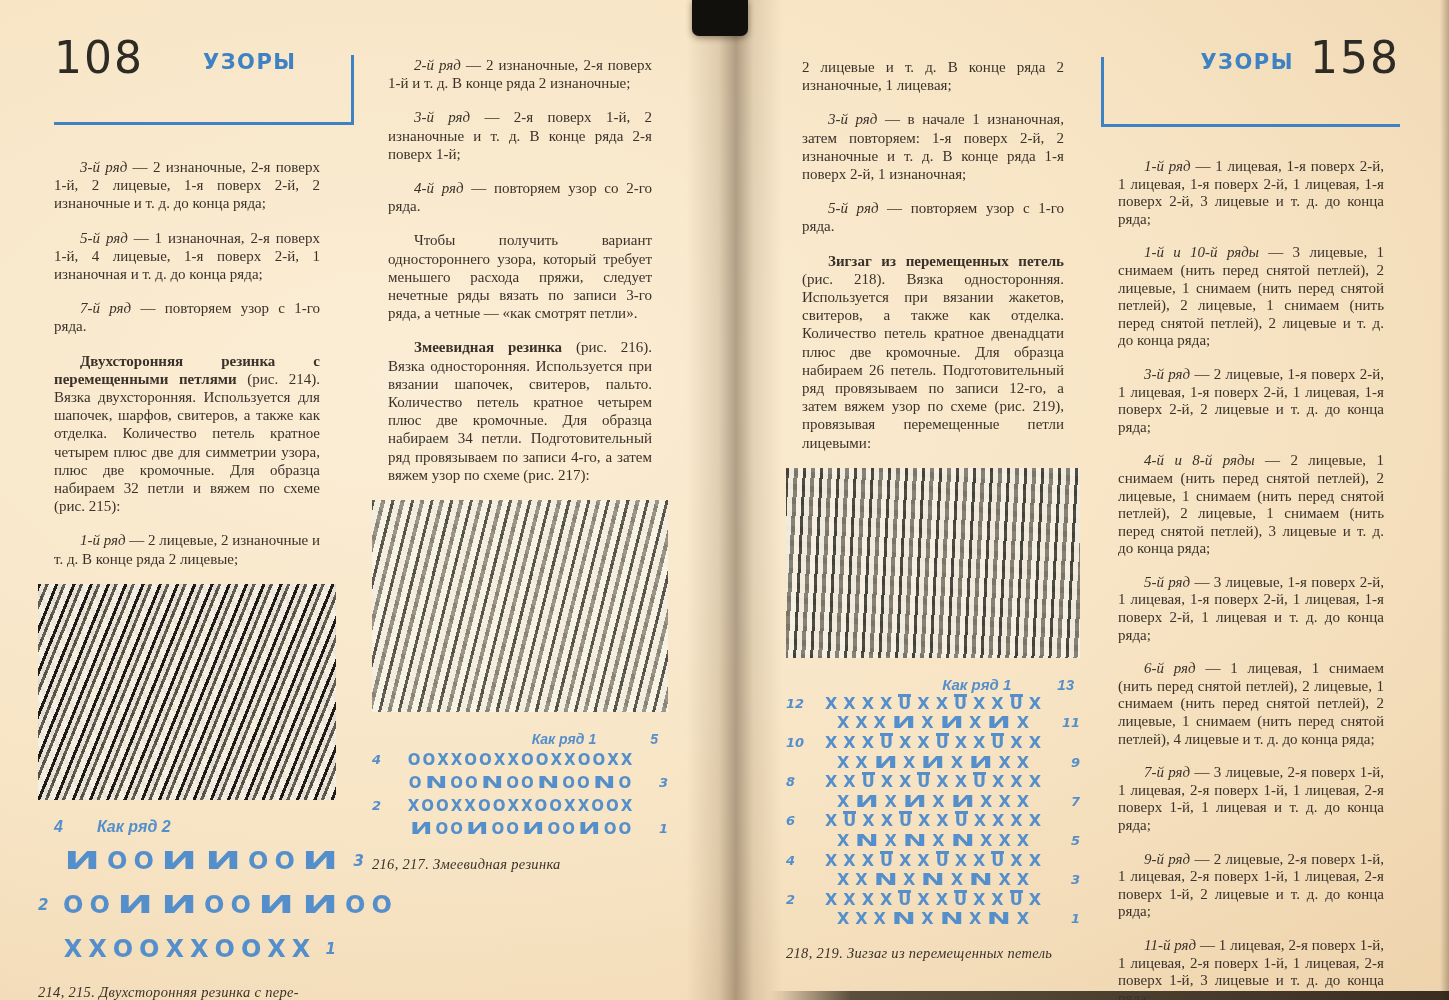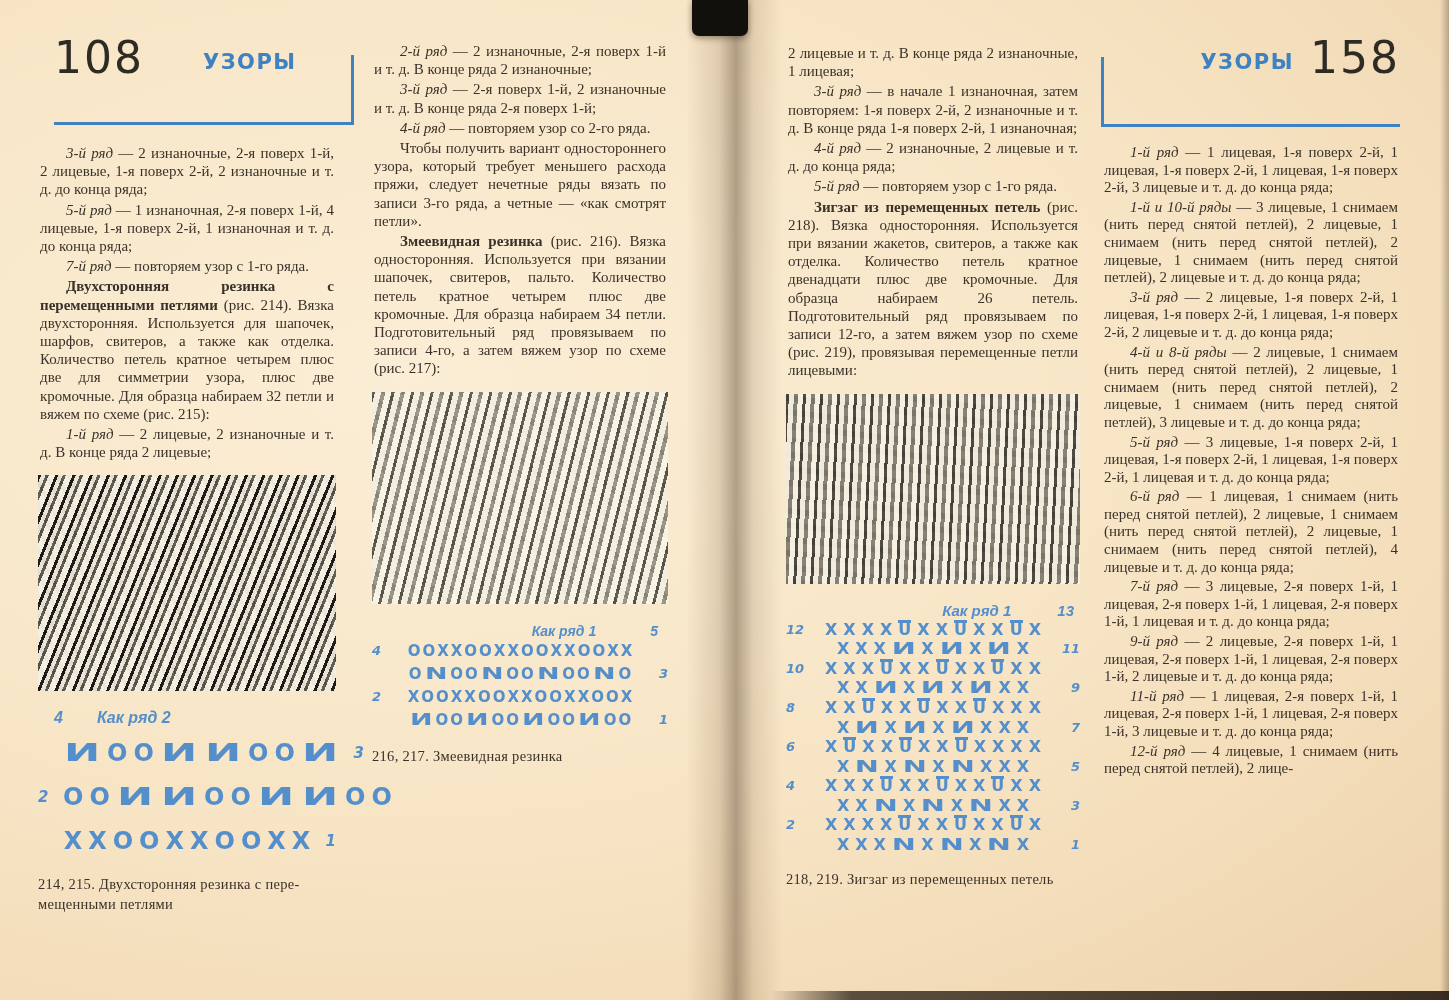--- a/index.html
+++ b/index.html
@@ -44,21 +44,21 @@
   .rule-right{left:1101px;top:124px;width:299px;}
   .stub{position:absolute;width:3px;height:70px;background:var(--blue);top:-67px;}
   .stub-left{right:0;}
   .stub-right{left:0;}
   
   .col{position:absolute;width:298px;font-size:15px;line-height:18.2px;text-align:justify;}
   #col1{left:38px;top:142px;}
   #col2{left:372px;top:40px;width:296px;}
   #col3{left:786px;top:42px;width:294px;}
   #col4{left:1102px;top:142px;line-height:17.6px;}
-  .col p{margin:2px;text-indent:26px;}
+  .col p{margin:16px;text-indent:26px;}
   .col p.noindent{text-indent:0;}
   .lead-i{font-style:italic;}
   .lead-b{font-weight:bold;}
   
   .photo{width:100%;margin-top:14px;}
   .photo-214{height:216px;background-color:#b7b1a2;
     background-image:
       repeating-linear-gradient(112deg, rgba(18,17,14,.92) 0 3px, rgba(238,233,218,.9) 3px 7px, rgba(80,76,66,.85) 7px 10px, rgba(248,243,228,.92) 10px 16px),
       repeating-linear-gradient(64deg, rgba(25,24,20,.5) 0 4px, rgba(240,235,220,.35) 4px 10px);}
   .photo-216{height:212px;background-color:#c9c3b4;
@@ -90,21 +90,21 @@
   .c215 .sym{font-size:24px;margin:0 3px;}
   .c217 .sym{font-size:15px;margin:0 1px;}
   .c219 .sym{font-size:16px;margin:0 3px;}
   .sym.wide{transform:scaleX(1.8);}
   .c215 .sym.wide{margin:0 12px;}
   .c217 .sym.wide{margin:0 7px;}
   .c219 .sym.wide{margin:0 8px;}
   .sym.slip{position:relative;}
   .sym.slip::before{content:"";position:absolute;left:0;right:0;top:-2px;height:3px;
     background:currentColor;}
-  .caption{font-size:14.5px;line-height:20px;margin-top:14px;
+  .caption{font-style:italic;font-size:14.5px;line-height:20px;margin-top:14px;
     text-align:left;text-indent:0;letter-spacing:.3px;}
   .gap-sm{height:8px;}
 </style>
 </head>
 <body>
 
 <div class="spread">
 
   <div class="spine"></div>
   <div class="spine-notch"></div>
@@ -196,21 +196,20 @@
         </div>
       </div>
     <div class="caption">216, 217. Змеевидная резинка</div>
     <div class="gap-sm"></div>
   </div>
 
   <div class="col" id="col3">
     <div>
         <p class="noindent">2 лицевые и т. д. В конце ряда 2 изнаночные, 1 лицевая;</p>
         <p><span class="lead-i">3-й ряд</span> — в начале 1 изнаночная, затем повторяем: 1-я поверх 2-й, 2 изнаночные и т. д. В конце ряда 1-я поверх 2-й, 1 изнаночная;</p>
-        <p><span class="lead-i">4-й ряд</span> — 2 изнаночные, 2 лицевые и т. д. до конца ряда;</p>
         <p><span class="lead-i">5-й ряд</span> — повторяем узор с 1-го ряда.</p>
         <p><span class="lead-b">Зигзаг из перемещенных петель</span> (рис. 218). Вязка односторонняя. Используется при вязании жакетов, свитеров, а также как отделка. Количество петель кратное двенадцати плюс две кромочные. Для образца набираем 26 петель. Подготовительный ряд провязываем по записи 12-го, а затем вяжем узор по схеме (рис. 219), провязывая перемещенные петли лицевыми:</p>
       </div>
     <div class="photo photo-218"></div>
     <div class="chart c219">
         <div class="chart-head">
           <span>Как ряд 1</span>
           <span>13</span>
         </div>
         <div class="chart-row">

